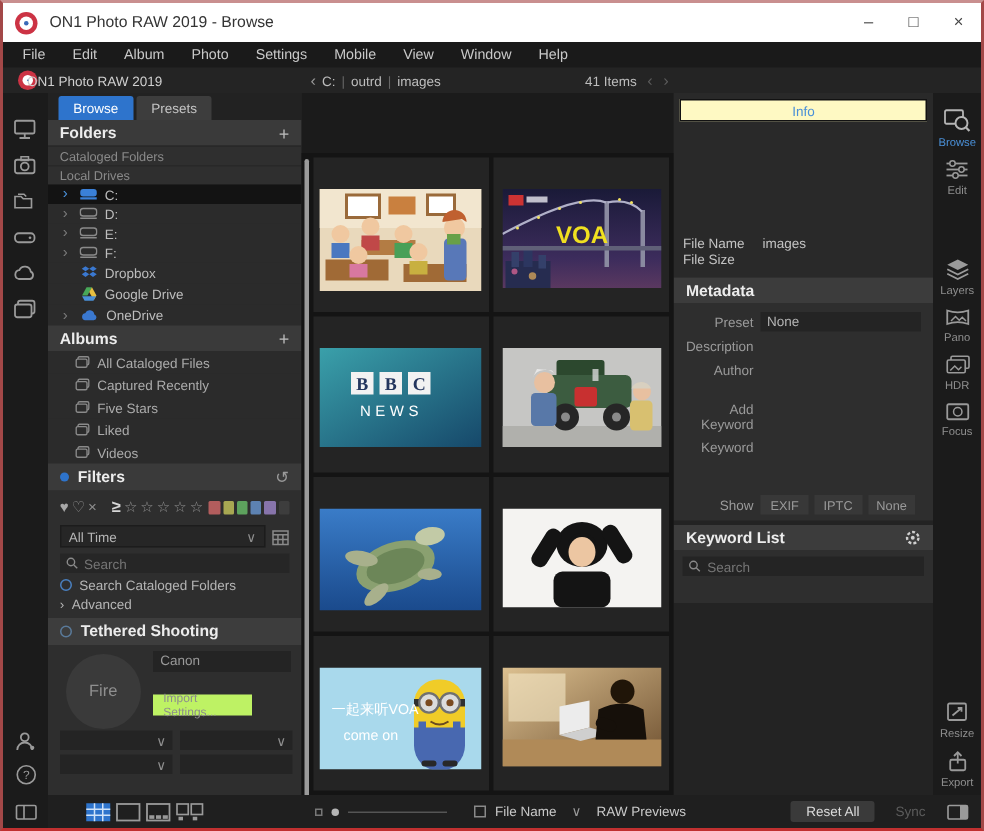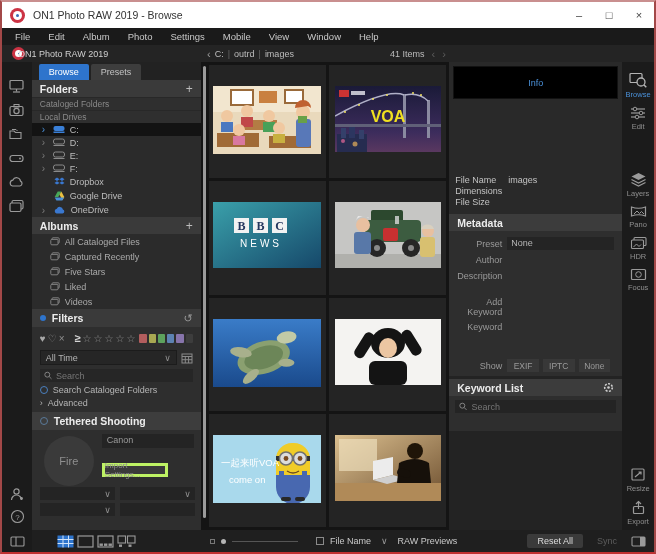--- a/index.html
+++ b/index.html
@@ -63,32 +63,32 @@
   .select .dv{ margin-left:auto; color:#8f8f8f; font-size:9px;}
   .searchfield{ display:flex; align-items:center; gap:4px; margin:4px 8px 0 8px; height:13px; background:#262626; padding:0 4px;}
   .searchfield input{ background:transparent; border:none; outline:none; color:#9a9a9a; font-size:9px; width:100%; font-family:"Liberation Sans",sans-serif;}
   .smallrow{ display:flex; align-items:center; gap:5px; padding:3px 8px 0 8px; font-size:9px; color:#b5b5b5; }
   .radio{ width:8px; height:8px; border-radius:50%; border:1px solid #4a80c0; }
   .tethhead{ height:18px; background:#3d3d3d; color:#ececec; font-size:10.5px; font-weight:bold; display:flex; align-items:center; gap:6px; padding:0 8px;}
   .ring{ width:8px; height:8px; border-radius:50%; border:1px solid #5a7a9a;}
   .tethbody{ position:relative; background:#2e2e2e; flex:1; }
   .fire{ position:absolute; left:12px; top:6px; width:50px; height:50px; border-radius:50%; background:#3a3a3a; color:#8f8f8f; font-size:11px; display:flex; align-items:center; justify-content:center;}
   .canonfield{ position:absolute; left:70px; top:4px; width:92px; height:14px; background:#242424; color:#9a9a9a; font-size:9px; padding:1px 5px;}
-  .importbtn{ position:absolute; left:70px; top:33px; width:66px; height:14px; background:#3a3a3a; border:3px solid #bef264; color:#8d8d8d; font-size:8px; display:flex; align-items:center; justify-content:center;}
+  .importbtn{ position:absolute; left:70px; top:33px; width:66px; height:14px; background:#3a3a3a; border:7px solid #bef264; color:#8d8d8d; font-size:8px; display:flex; align-items:center; justify-content:center;}
   .ddrow{ position:absolute; left:8px; right:6px; display:flex; gap:5px;}
   .dd{ flex:1; height:13px; background:#242424; display:flex; align-items:center; justify-content:flex-end; padding:0 4px; color:#8f8f8f; font-size:9px;}
   
-  .gridwrap{ width:250px; background:#141414; position:relative; padding:3px 3px 3px 8px; display:grid; grid-template-columns:1fr 1fr; grid-template-rows:repeat(4,1fr); gap:3px;}
+  .gridwrap{ width:250px; background:#141414; position:relative; padding:3px 3px 3px 8px; display:grid; grid-template-columns:1fr 1fr; grid-template-rows:repeat(4,1fr); gap:3px;margin-top:40px;}
   .scrollbar{ position:absolute; left:2px; top:4px; width:3px; height:452px; background:#9a9a9a; border-radius:2px;}
   .cell{ background:#242424; display:flex; justify-content:center; padding-top:21px; }
   .cell svg{ display:block; }
   
   .rightpanel{ width:174px; background:#232323; display:flex; flex-direction:column; overflow:hidden;}
   .rp-top{ background:#292929; }
-  .infobar{ margin:4px 4px 0 4px; height:33px; background:#000000; border:1px solid #121212; color:#4a90d8; font-size:9px; display:flex; align-items:center; justify-content:center;}
+  .infobar{ margin:4px 4px 0 4px; height:15px; background:#fef9c3; border:1px solid #121212; color:#4a90d8; font-size:9px; display:flex; align-items:center; justify-content:center;}
   .preview{ height:72px; }
   .fields{ padding:4px 0 6px 6px; }
   .fieldline{ font-size:9px; color:#c3c3c3; height:11px; display:flex; gap:12px;}
   .mdhead{ height:17px; background:#3c3c3c; color:#ececec; font-size:10.5px; font-weight:bold; display:flex; align-items:center; padding:0 8px;}
   .mdbody{ background:#2e2e2e; padding:6px 8px 4px 0; }
   .mdrow{ display:flex; align-items:center; margin-bottom:3px;}
   .mdlabel{ width:58px; text-align:right; font-size:9px; color:#9a9a9a; padding-right:5px; flex:0 0 auto;}
   .mdfield{ flex:1; height:13px; background:#242424; color:#b5b5b5; font-size:9px; padding:1px 4px;}
   .mdgap{ height:12px; }
   .showrow{ display:flex; align-items:center; margin-top:26px; }
@@ -587,40 +587,37 @@
     <div class="rightpanel">
       <div class="rp-top">
         <div class="infobar">Info</div>
         <div class="preview"></div>
         <div class="fields">
           <div class="fieldline">
               <span>File Name</span>
               <span>images</span>
             </div>
           <div class="fieldline">
-              <span>Dimensions</span>
-            </div>
-          <div class="fieldline">
               <span>File Size</span>
             </div>
         </div>
       </div>
 
       <div class="mdhead">Metadata</div>
       <div class="mdbody">
         <div class="mdrow">
           <span class="mdlabel">Preset</span>
           <span class="mdfield">None</span>
         </div>
         <div class="mdrow">
-            <span class="mdlabel">Author</span>
+            <span class="mdlabel">Description</span>
             <span class="mdfield" style="background:transparent;"></span>
           </div>
         <div class="mdrow">
-            <span class="mdlabel">Description</span>
+            <span class="mdlabel">Author</span>
             <span class="mdfield" style="background:transparent;"></span>
           </div>
         <div class="mdgap"></div>
         <div class="mdrow">
             <span class="mdlabel">Add Keyword</span>
             <span class="mdfield" style="background:transparent;"></span>
           </div>
         <div class="mdrow">
             <span class="mdlabel">Keyword</span>
             <span class="mdfield" style="background:transparent;"></span>

